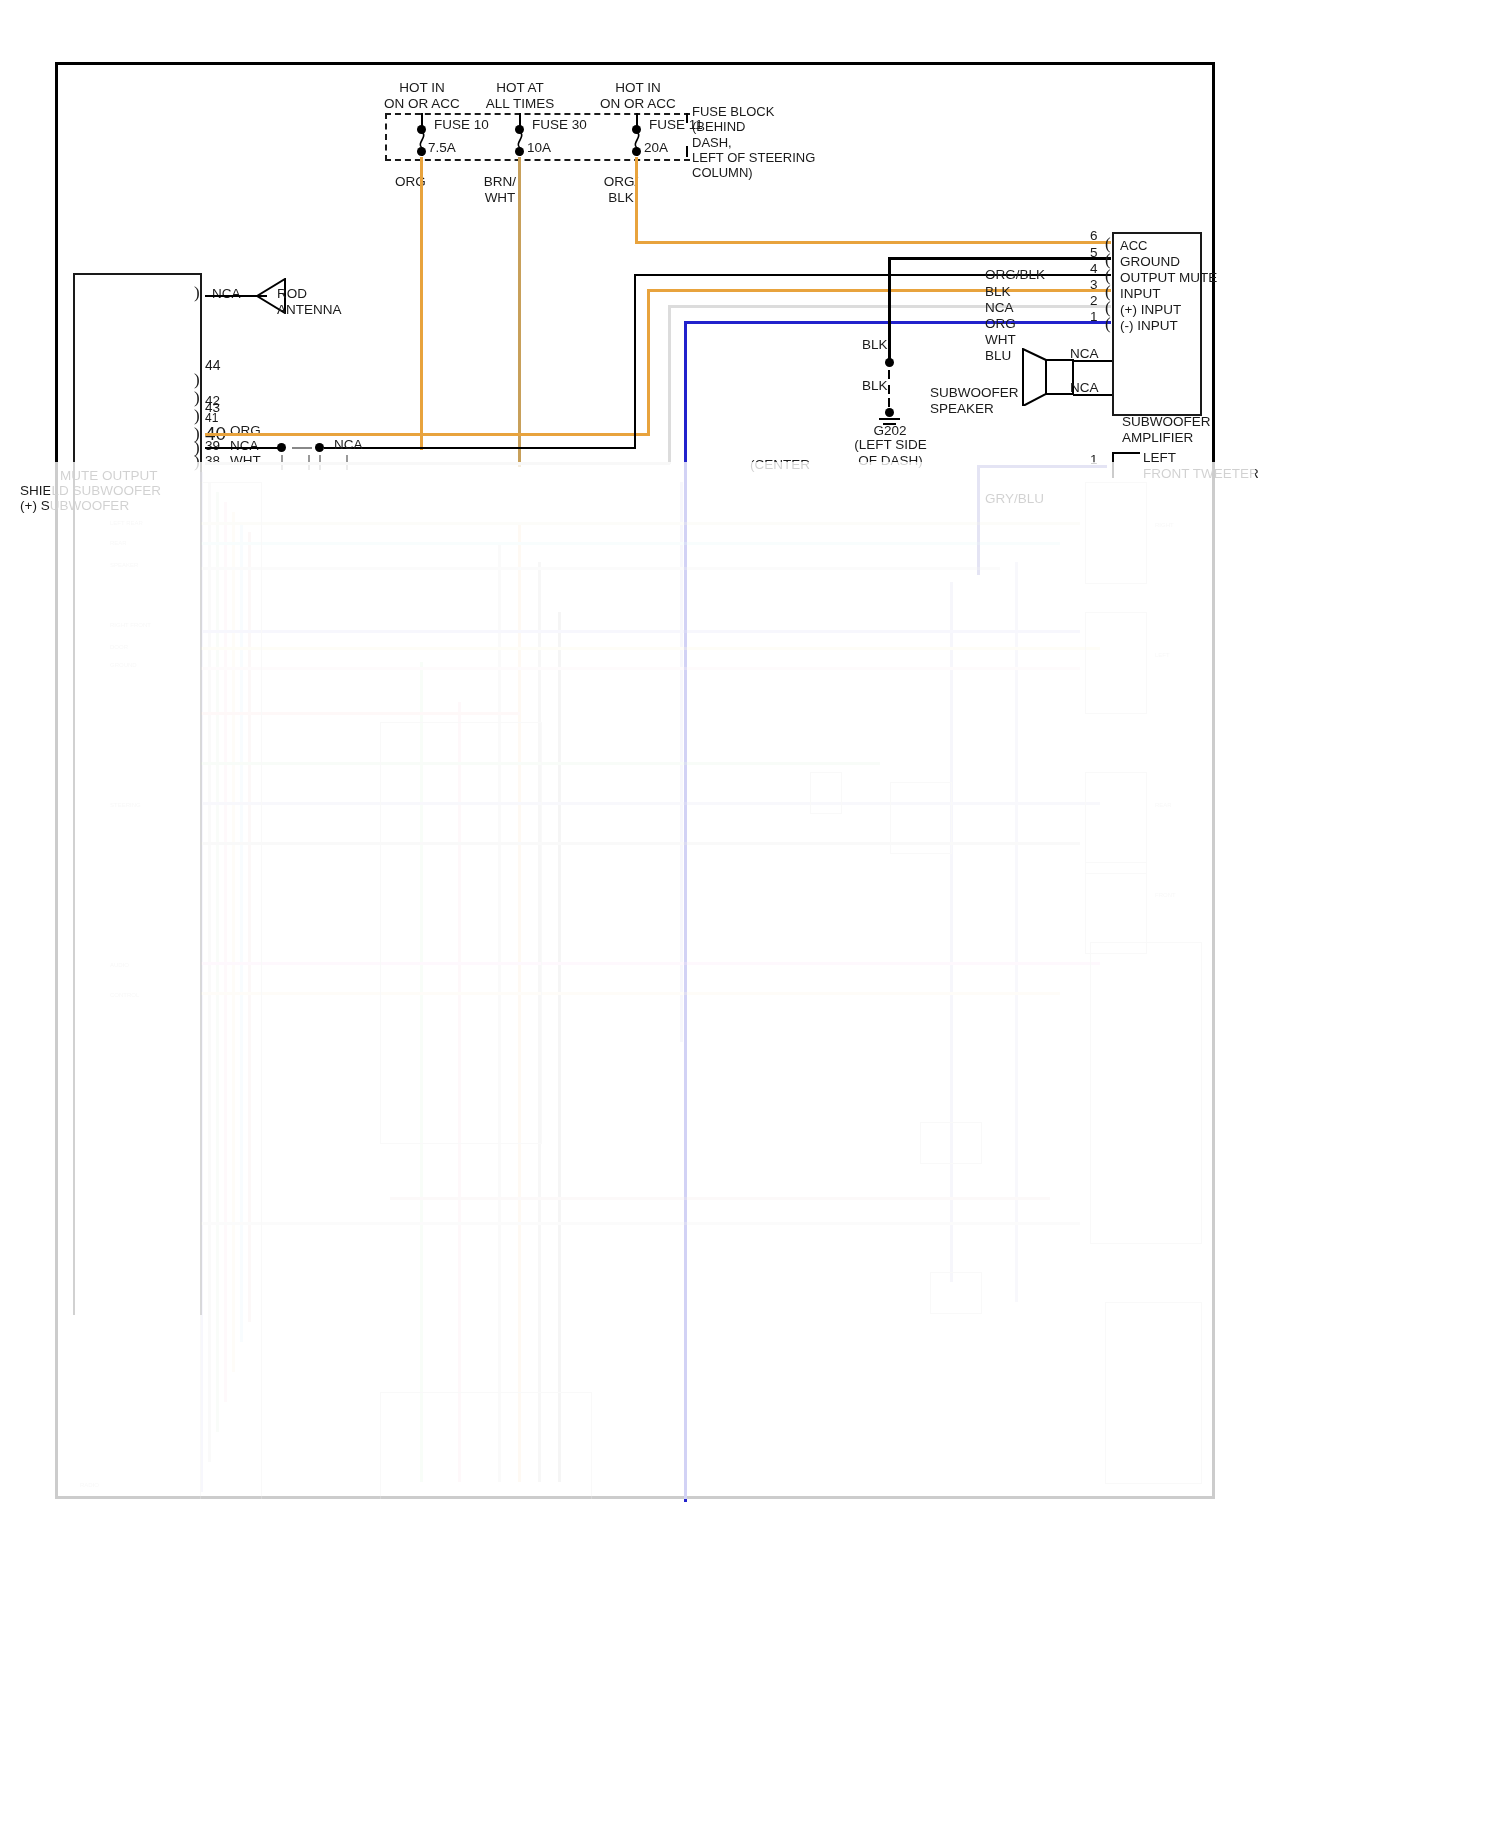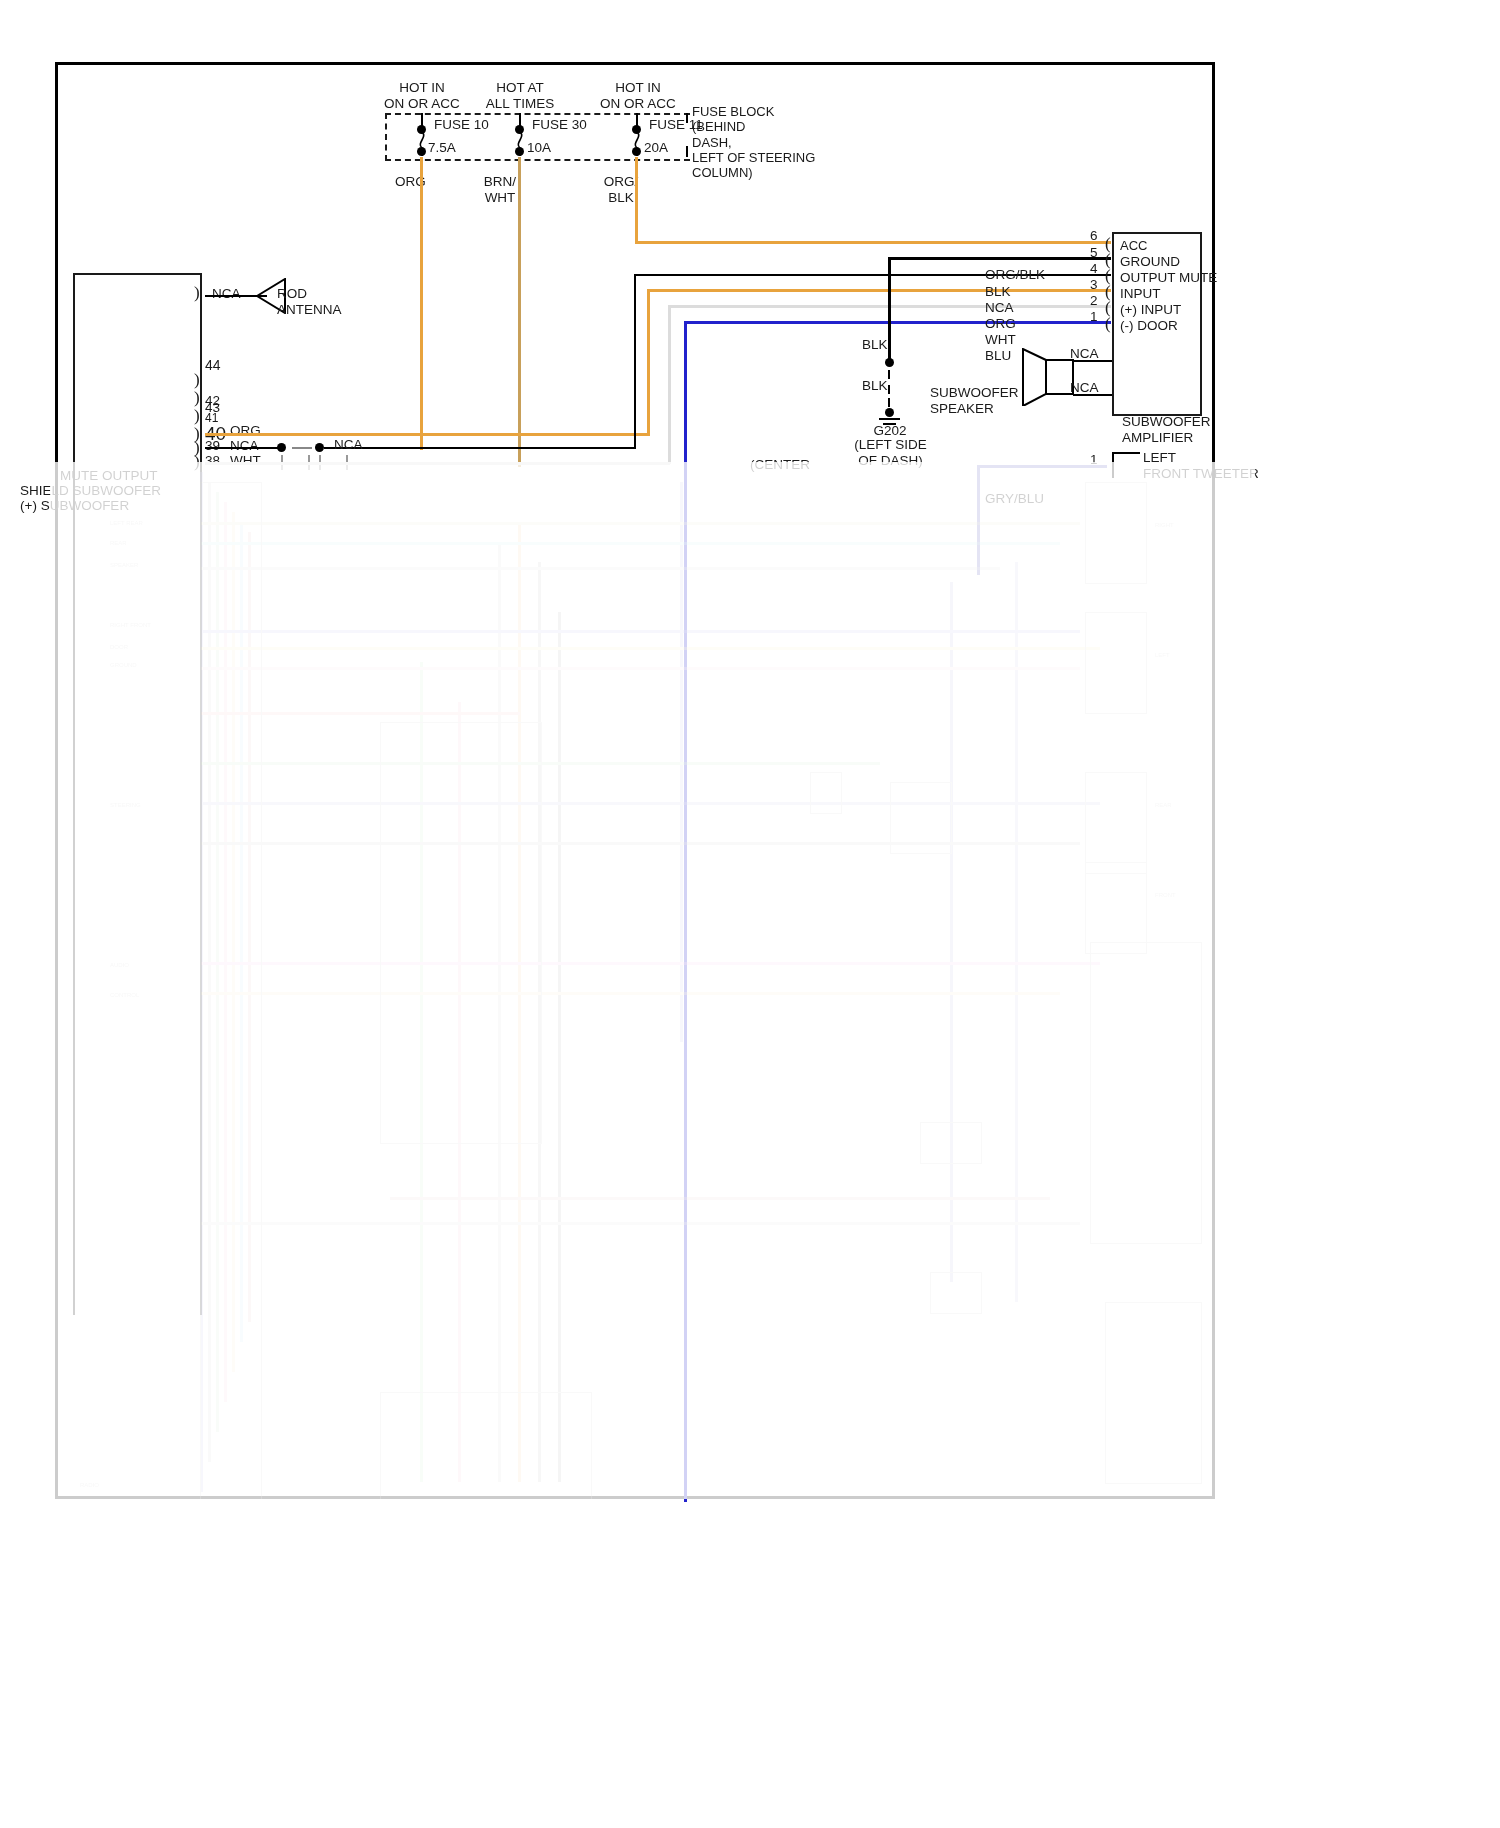--- a/index.html
+++ b/index.html
@@ -207,21 +207,21 @@
   <div class="brk" style="left:1105px;top:282px;">(</div>
   <div class="brk" style="left:1105px;top:298px;">(</div>
   <div class="brk" style="left:1105px;top:314px;">(</div>
 
   <div class="box" style="left:1112px;top:232px;width:86px;height:180px;"></div>
   <div class="t" style="left:1120px;top:238px;font-size:13px;">ACC</div>
   <div class="t" style="left:1120px;top:254px;font-size:13.5px;">GROUND</div>
   <div class="t" style="left:1120px;top:270px;font-size:13.5px;">OUTPUT MUTE</div>
   <div class="t" style="left:1120px;top:286px;font-size:13.5px;">INPUT</div>
   <div class="t" style="left:1120px;top:302px;font-size:13.5px;">(+) INPUT</div>
-  <div class="t" style="left:1120px;top:318px;font-size:13.5px;">(-) DOOR</div>
+  <div class="t" style="left:1120px;top:318px;font-size:13.5px;">(-) INPUT</div>
   <div class="t" style="left:1122px;top:414px;font-size:13.5px;">SUBWOOFER
 AMPLIFIER</div>
 
   <div class="t r" style="left:930px;top:346px;width:110px;font-size:13.5px;">SUBWOOFER
 SPEAKER</div>
   <svg style="position:absolute;left:1022px;top:348px;" width="52" height="58" viewBox="0 0 52 58">
     <path d="M24 12 L24 46 L1 58 L1 1 Z" stroke="#000" stroke-width="2" fill="none"></path>
     <rect x="24" y="12" width="27" height="34" stroke="#000" stroke-width="2" fill="none"></rect>
   </svg>
   <div class="ln h" style="left:1073px;top:360px;width:39px;"></div>

